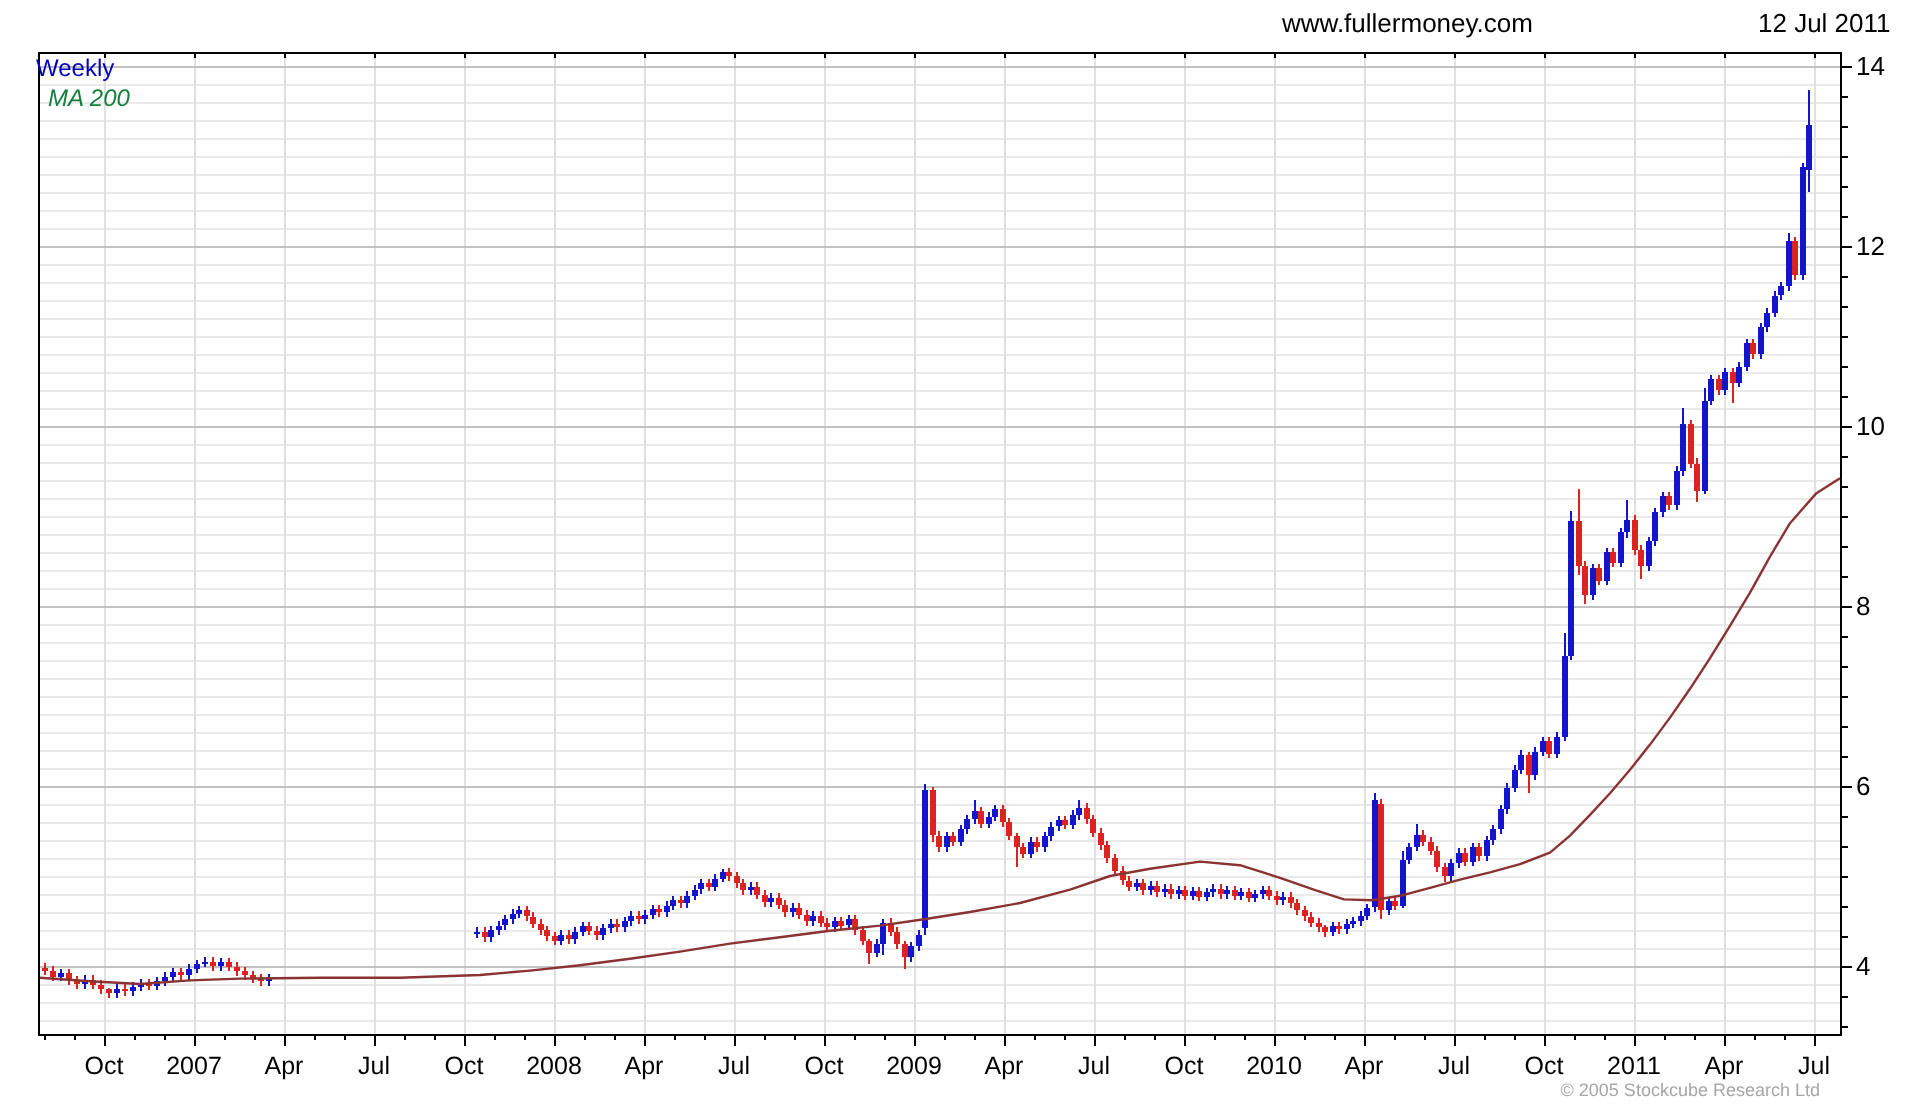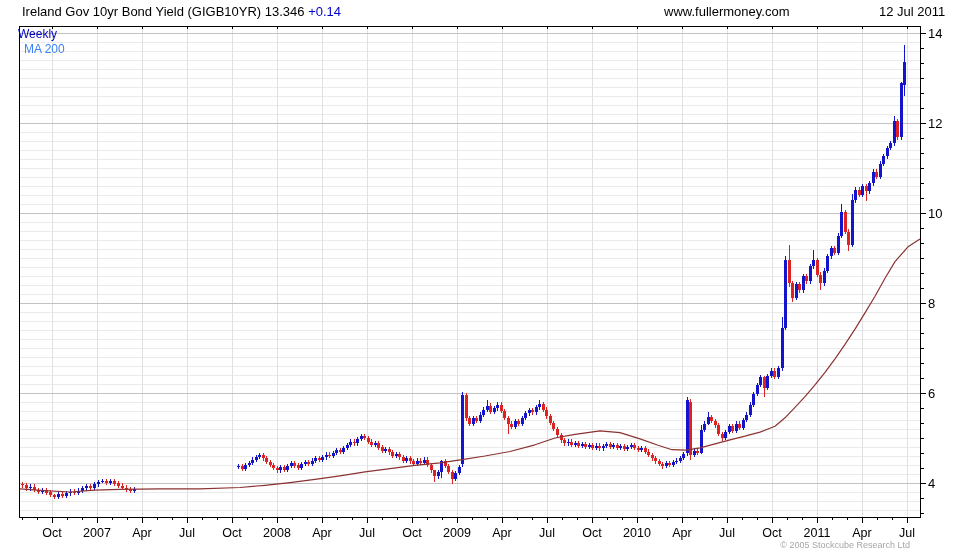--- a/index.html
+++ b/index.html
@@ -1,33 +1,32 @@
 <!DOCTYPE html>
 <html><head>
 <meta charset="utf-8">
 <style>
   html,body{margin:0;padding:0;background:#fff;}
   .screen{position:relative;width:960px;height:560px;background:#ffffff;
           font-family:"Liberation Sans",sans-serif;overflow:hidden;}
   .hdr{position:absolute;top:4px;font-size:13px;color:#000;white-space:nowrap;}
   #title{left:22px;}
   #chg{color:#0000cc;}
-  #site{left:664px;}
+  #site{left:641px;}
   #hdate{left:836px;margin-left:43px;}
   .legend{position:absolute;font-size:12px;white-space:nowrap;}
   #leg1{left:18px;top:27px;color:#0000bb;}
-  #leg2{left:24px;top:42px;color:#3b82f6;}
+  #leg2{left:24px;top:42px;color:#15803d;font-style:italic;}
   #copyright{position:absolute;top:540px;right:50px;font-size:9px;color:#a6a6a6;}
   svg text{font-family:"Liberation Sans",sans-serif;}
 </style>
 </head>
 <body>
 
 <div class="screen">
-  <div class="hdr" id="title"><span>Ireland Gov 10yr Bond Yield (GIGB10YR) 13.346</span> <span id="chg">+0.14</span></div>
   <div class="hdr" id="site">www.fullermoney.com</div>
   <div class="hdr" id="hdate">12 Jul 2011</div>
 
   <svg id="chart-svg" width="960" height="560" viewBox="0 0 960 560" style="position:absolute;left:0;top:0;">
       <line x1="19" y1="510.5" x2="920" y2="510.5" stroke="#eaeaea" stroke-width="1" shape-rendering="crispEdges"></line>
       <line x1="19" y1="501.5" x2="920" y2="501.5" stroke="#eaeaea" stroke-width="1" shape-rendering="crispEdges"></line>
       <line x1="19" y1="492.5" x2="920" y2="492.5" stroke="#eaeaea" stroke-width="1" shape-rendering="crispEdges"></line>
       <line x1="19" y1="474.5" x2="920" y2="474.5" stroke="#eaeaea" stroke-width="1" shape-rendering="crispEdges"></line>
       <line x1="19" y1="465.5" x2="920" y2="465.5" stroke="#eaeaea" stroke-width="1" shape-rendering="crispEdges"></line>
       <line x1="19" y1="456.5" x2="920" y2="456.5" stroke="#eaeaea" stroke-width="1" shape-rendering="crispEdges"></line>

